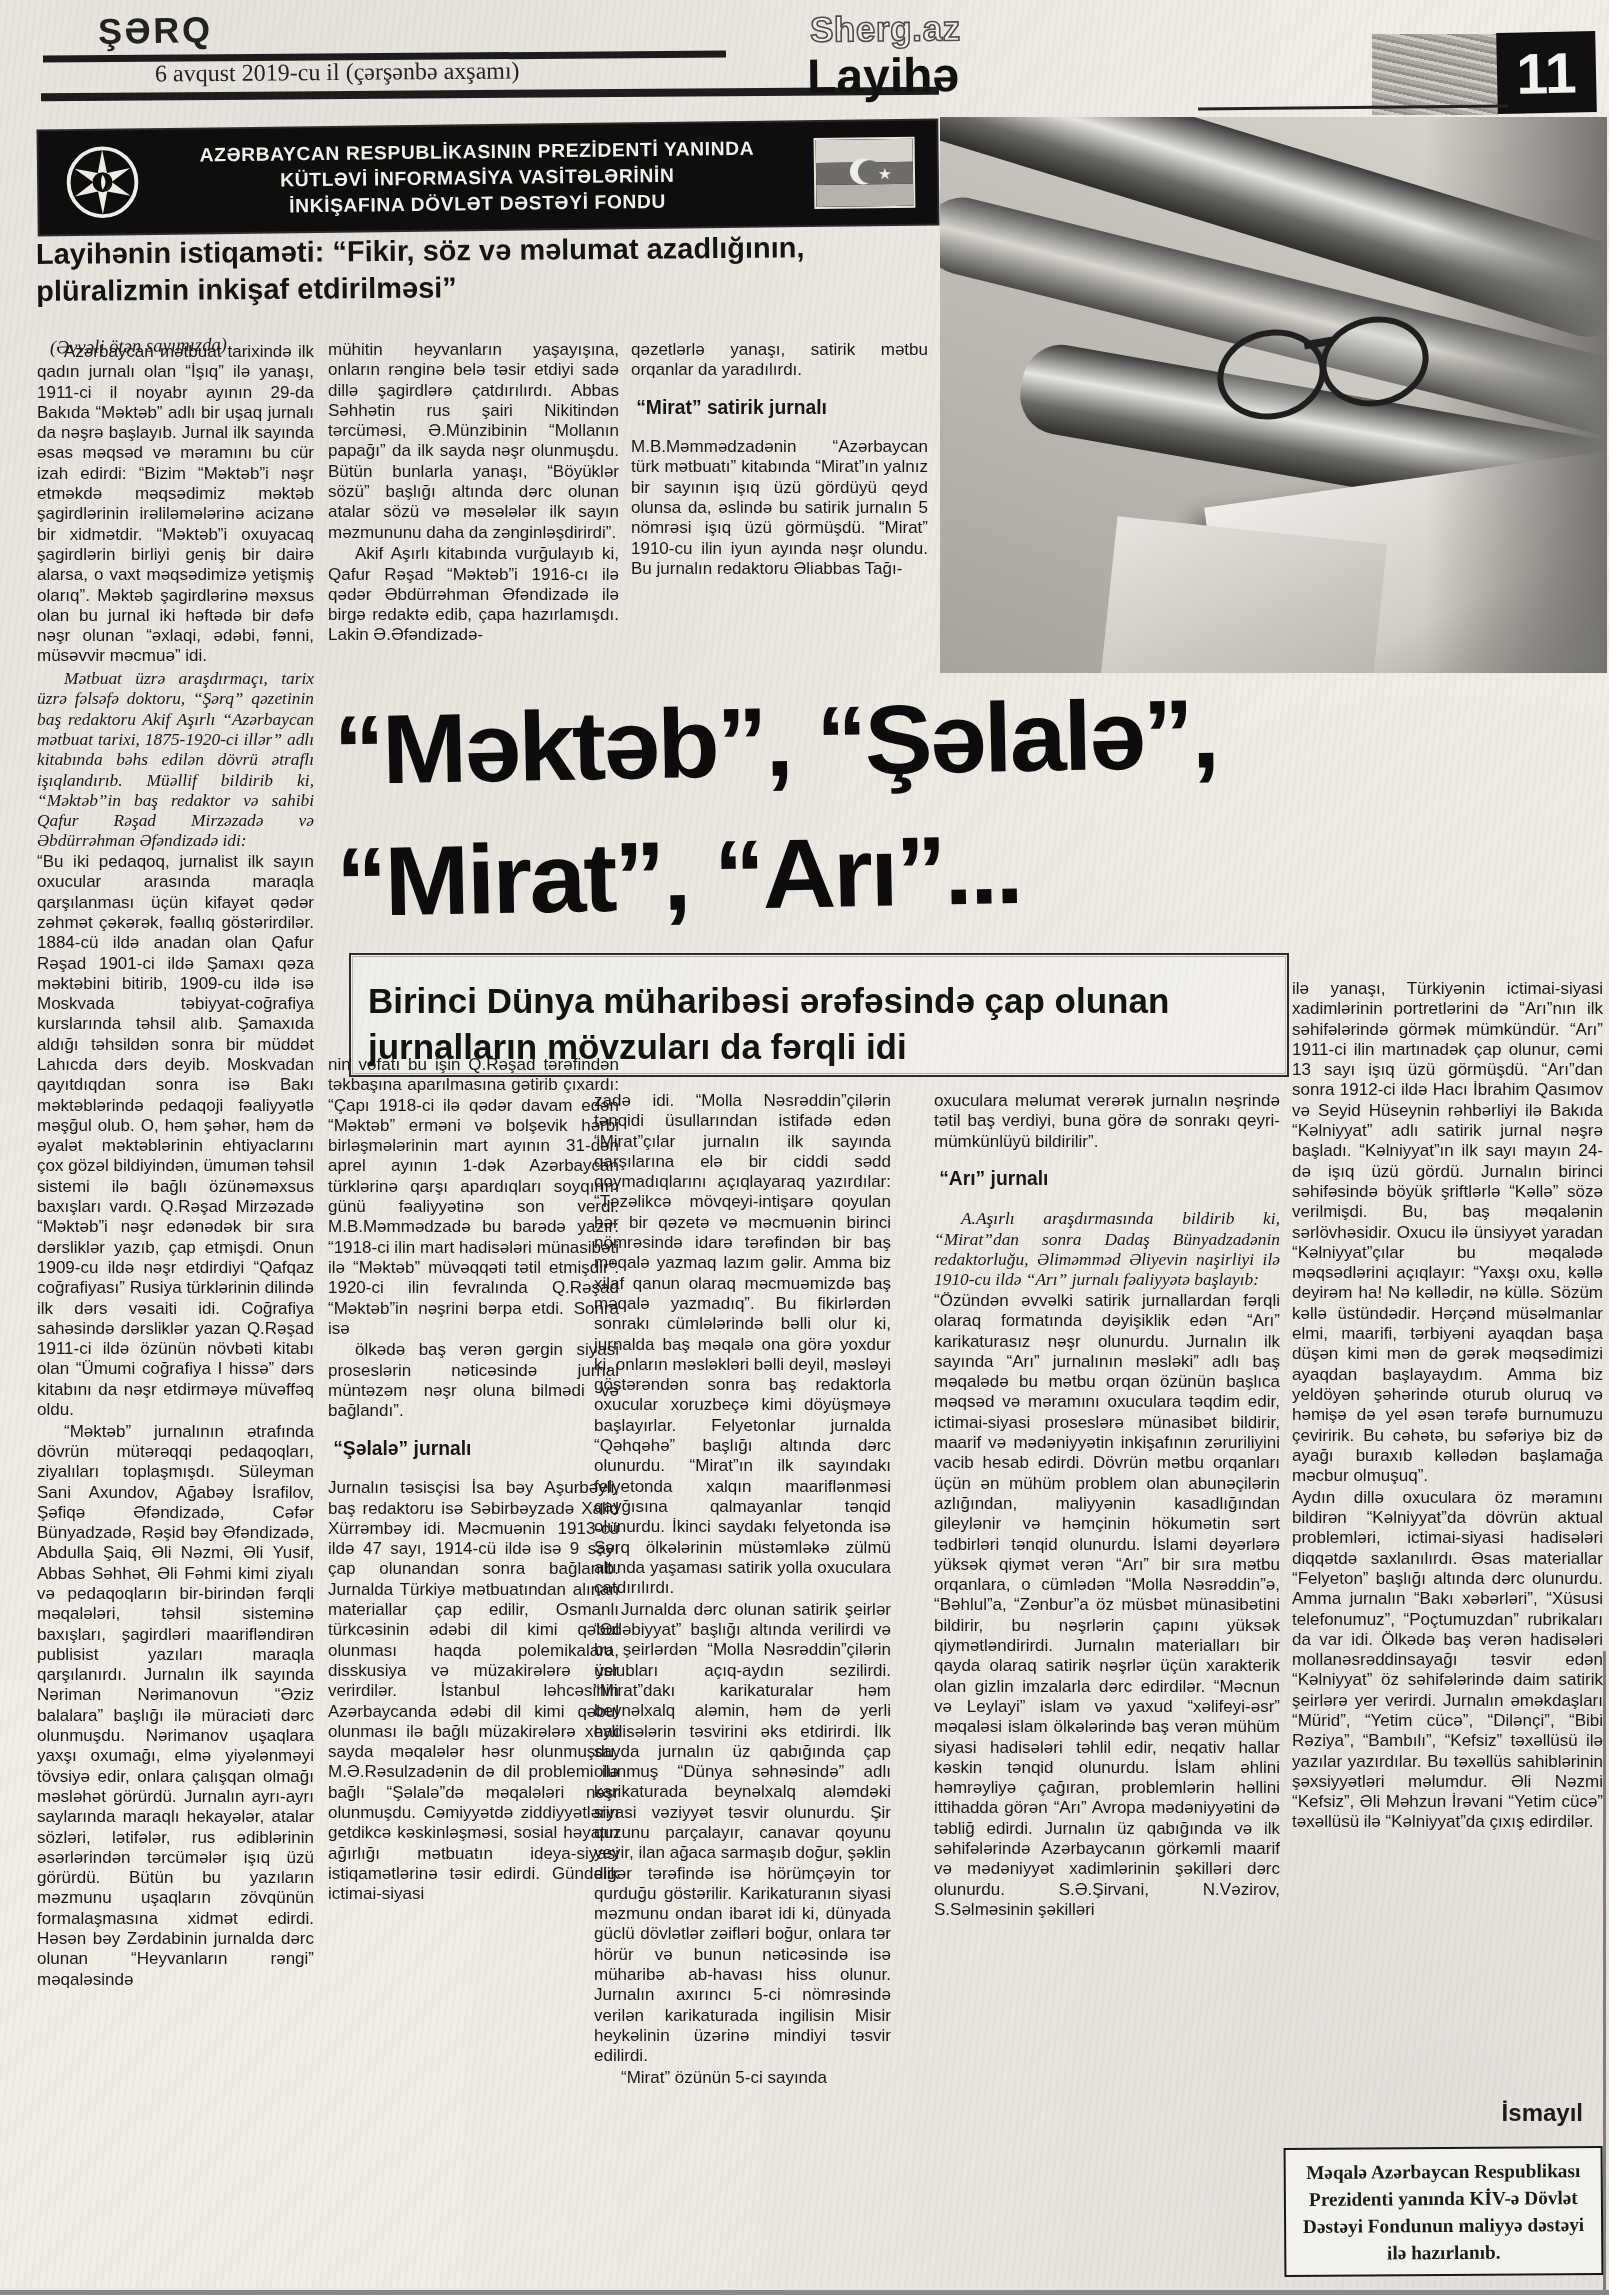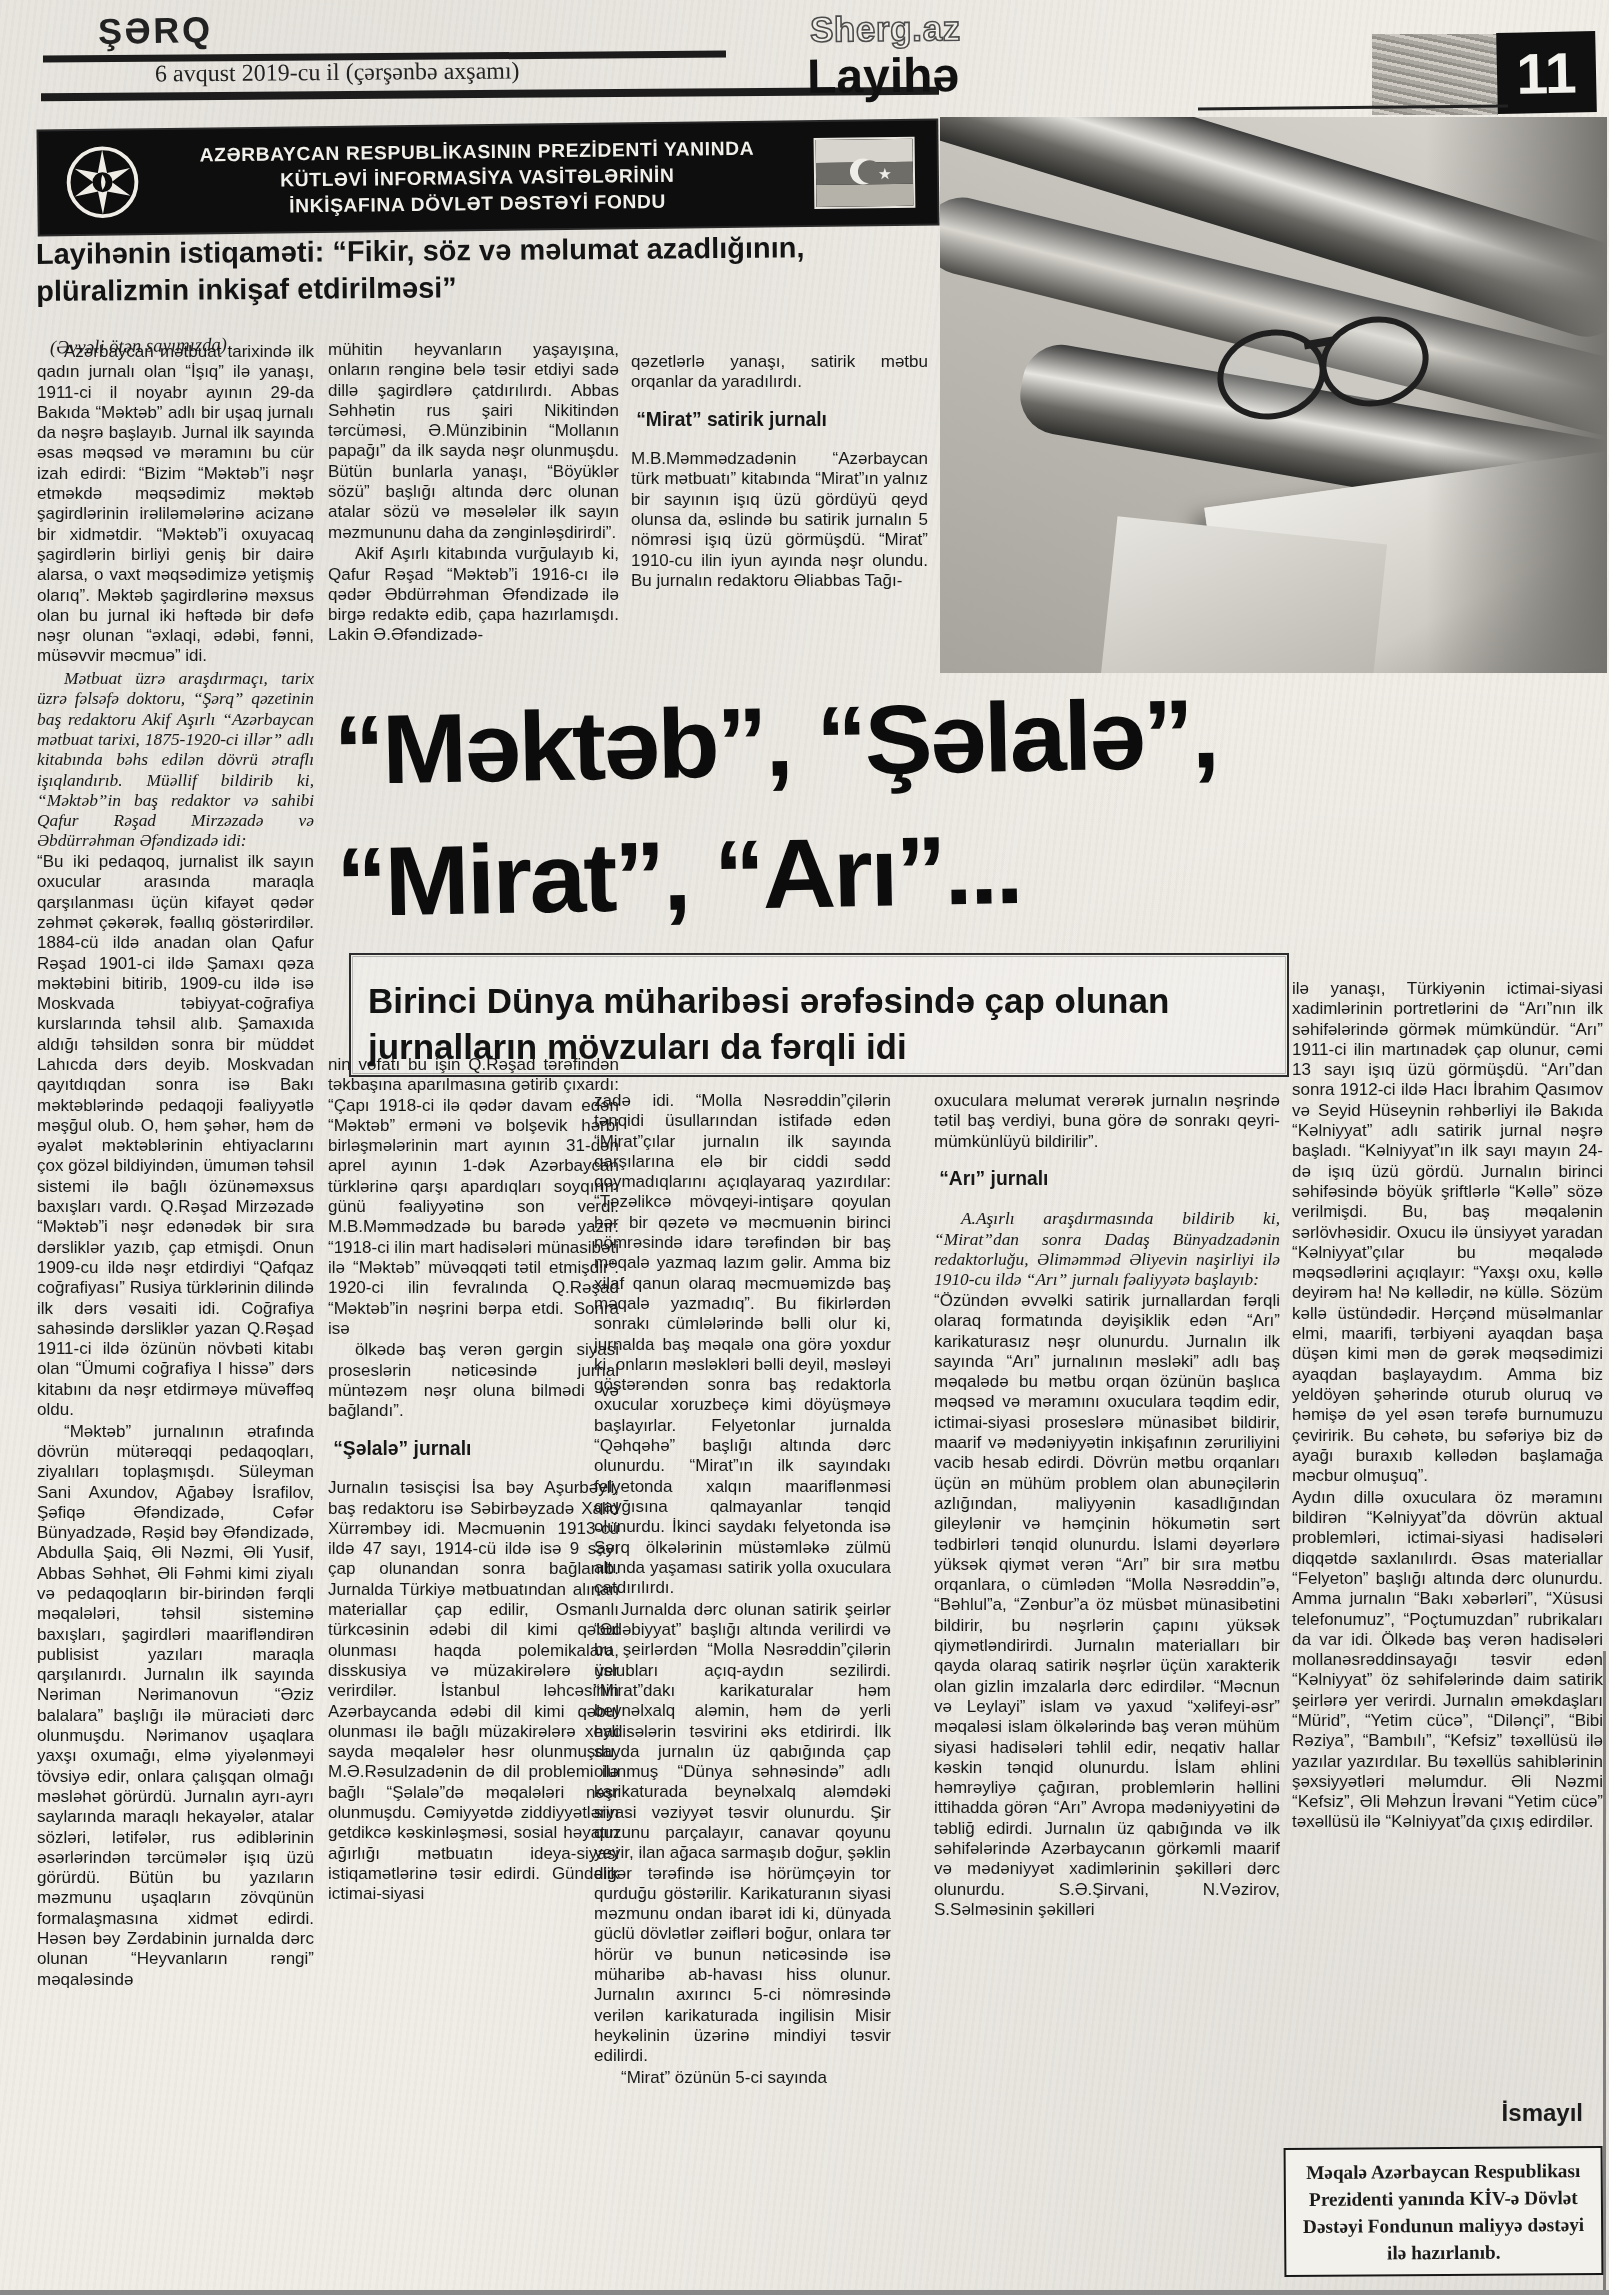--- a/index.html
+++ b/index.html
@@ -71,21 +71,21 @@
     display:flex;align-items:flex-end;}
   .deck-text{padding:5.2px 17px;font-size:35px;line-height:46px;font-weight:bold;color:#131313;}
   
   .col{position:absolute;overflow:hidden;font-size:17px;line-height:20.3px;text-align:justify;color:#171717;}
   .col p{margin:0 0 1.3px 0;text-indent:27px;}
   .col p.cont{text-indent:0;}
   .col p.ital{font-style:italic;font-family:"Liberation Serif",serif;font-size:17.4px;}
   .col .subhead{font-weight:bold;font-size:19.3px;margin:17px 0 19.3px 5.2px;text-indent:0;text-align:left;}
   .c1{left:37px;top:342px;width:277px;height:1912px;}
   .c2t{left:328px;top:340px;width:291px;height:329px;}
-  .c3t{left:631px;top:352px;width:297px;height:329px;}
+  .c3t{left:631px;top:340px;width:297px;height:329px;}
   .c2b{left:328px;top:1055px;width:291px;height:1186px;}
   .c3b{left:594px;top:1091px;width:297px;height:1186px;}
   .c4{left:934px;top:1091px;width:346px;height:1186px;}
   .c5{left:1292px;top:979px;width:311px;height:1113px;}
   .byline{position:absolute;left:1292px;top:2099px;width:291px;text-align:right;font-weight:bold;font-size:24px;}
   
   .footnote{position:absolute;left:1284px;top:2147px;width:315px;height:125px;border:2.6px solid #161616;
     background:#f3f1eb;display:flex;align-items:center;justify-content:center;transform:rotate(-0.4deg);}
   .footnote .t{padding:6.4px 11.6px;text-align:center;font-weight:bold;font-size:19.3px;line-height:27px;font-family:"Liberation Serif",serif;}
   .edge{position:absolute;right:2.6px;top:1651px;width:3.2px;height:645px;background:#3c3c3c;opacity:.6;}

